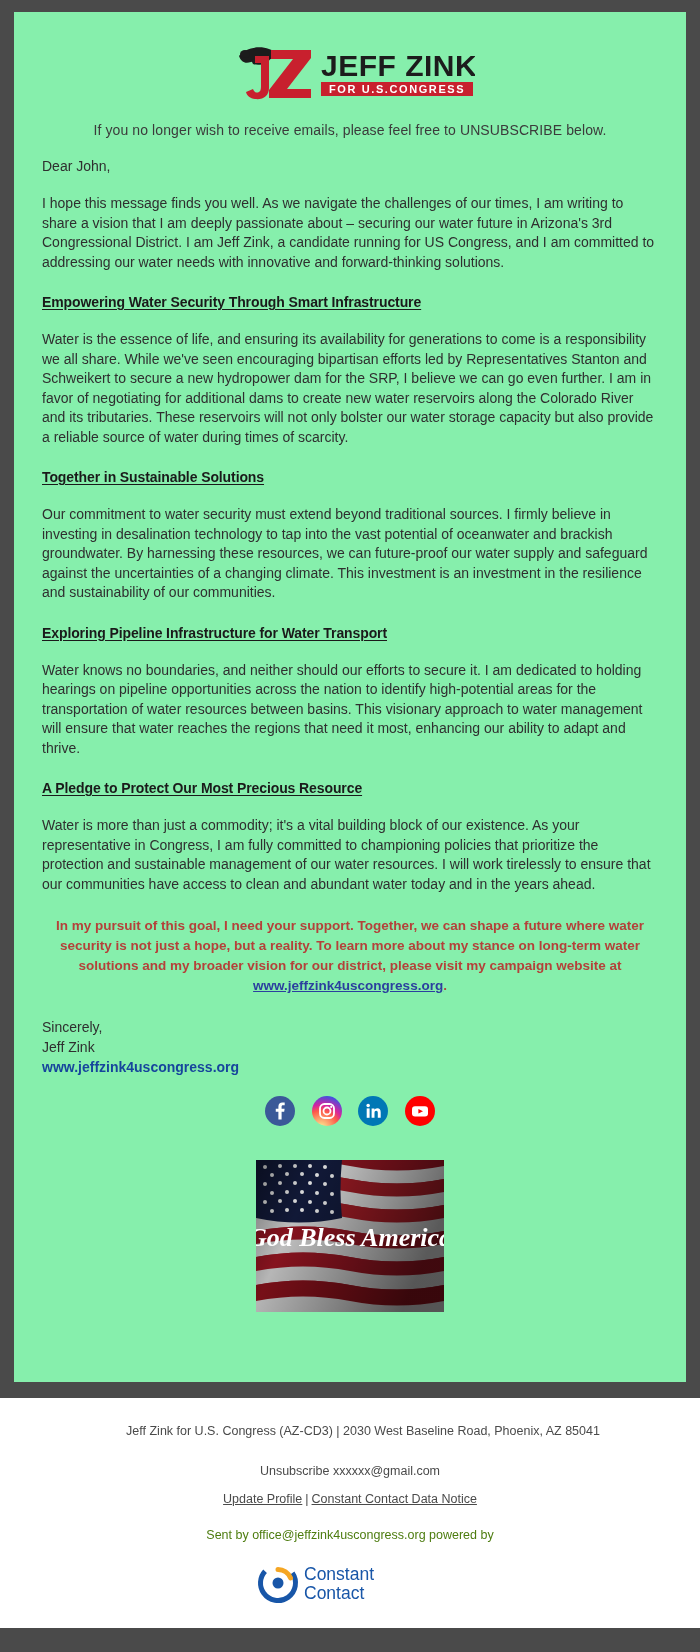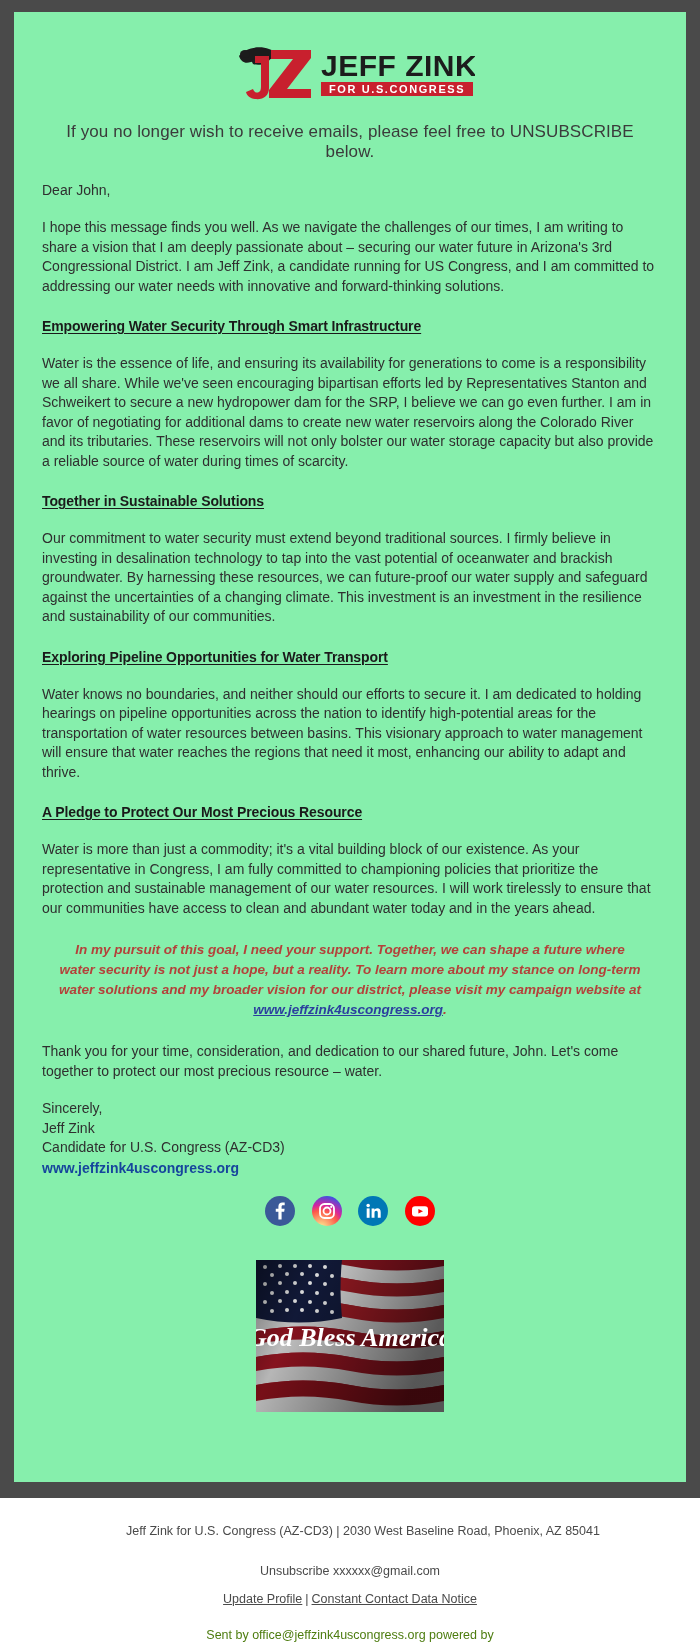--- a/index.html
+++ b/index.html
@@ -38,21 +38,21 @@
     display: inline-block;
     position: relative;
     height: 62px;
     width: 250px;
   }
   .logo svg { display: block; }
 
   
   .notice {
     text-align: center;
-    font-size: 17px;
+    font-size: 14px;
     color: #3b3b3b;
     padding: 8px 0 14px 0;
     letter-spacing: .1px;
   }
 
   
   .greeting {
     font-size: 14px;
     color: #2f2f2f;
     margin: 6px 0 20px 0;
@@ -68,21 +68,20 @@
     font-size: 14px;
     font-weight: bold;
     color: #1a1a1a;
     margin: 0 0 20px 0;
     text-decoration: underline;
     text-underline-offset: 2px;
     letter-spacing: -0.1px;
   }
   .cta {
     color: #b4413a;
-    font-style: italic;
     font-weight: bold;
     font-size: 13.5px;
     line-height: 20px;
     text-align: center;
     margin: 0 0 22px 0;
     padding: 0 14px;
   }
   .cta a {
     color: #2b3f9e;
     text-decoration: underline;
@@ -225,34 +224,32 @@
       <div class="greeting">Dear John,</div>
 
       <p class="body-para">I hope this message finds you well. As we navigate the challenges of our times, I am writing to share a vision that I am deeply passionate about – securing our water future in Arizona's 3rd Congressional District. I am Jeff Zink, a candidate running for US Congress, and I am committed to addressing our water needs with innovative and forward-thinking solutions.</p>
 
       <h3 class="section-head">Empowering Water Security Through Smart Infrastructure</h3>
       <p class="body-para">Water is the essence of life, and ensuring its availability for generations to come is a responsibility we all share. While we've seen encouraging bipartisan efforts led by Representatives Stanton and Schweikert to secure a new hydropower dam for the SRP, I believe we can go even further. I am in favor of negotiating for additional dams to create new water reservoirs along the Colorado River and its tributaries. These reservoirs will not only bolster our water storage capacity but also provide a reliable source of water during times of scarcity.</p>
 
       <h3 class="section-head">Together in Sustainable Solutions</h3>
       <p class="body-para">Our commitment to water security must extend beyond traditional sources. I firmly believe in investing in desalination technology to tap into the vast potential of oceanwater and brackish groundwater. By harnessing these resources, we can future-proof our water supply and safeguard against the uncertainties of a changing climate. This investment is an investment in the resilience and sustainability of our communities.</p>
 
-      <h3 class="section-head">Exploring Pipeline Opportunities for Water Transport</h3>
+      <h3 class="section-head">Exploring Pipeline Infrastructure for Water Transport</h3>
       <p class="body-para">Water knows no boundaries, and neither should our efforts to secure it. I am dedicated to holding hearings on pipeline opportunities across the nation to identify high-potential areas for the transportation of water resources between basins. This visionary approach to water management will ensure that water reaches the regions that need it most, enhancing our ability to adapt and thrive.</p>
 
       <h3 class="section-head">A Pledge to Protect Our Most Precious Resource</h3>
       <p class="body-para">Water is more than just a commodity; it's a vital building block of our existence. As your representative in Congress, I am fully committed to championing policies that prioritize the protection and sustainable management of our water resources. I will work tirelessly to ensure that our communities have access to clean and abundant water today and in the years ahead.</p>
 
       <p class="cta"><span>In my pursuit of this goal, I need your support. Together, we can shape a future where water security is not just a hope, but a reality. To learn more about my stance on long-term water solutions and my broader vision for our district, please visit my campaign website at </span><a href="#">www.jeffzink4uscongress.org</a><span>.</span></p>
 
-      <p class="sign-off">Thank you for your time, consideration, and dedication to our shared future, John. Let's come together to protect our most precious resource – water.</p>
 
       <div class="sig">
         <div>Sincerely,</div>
         <div>Jeff Zink</div>
-        <div>Candidate for U.S. Congress (AZ-CD3)</div>
         <a class="siteline" href="#">www.jeffzink4uscongress.org</a>
       </div>
 
 
       <div class="social-row">
         <a class="sc-fb" href="#">
           <svg width="30" height="30" viewBox="0 0 30 30" aria-hidden="true">
             <path d="M16.6 23.5V15.7h2.6l0.4-3h-3v-1.9c0-0.9 0.24-1.5 1.5-1.5h1.6V6.6c-0.28-0.04-1.24-0.12-2.36-0.12
                      -2.34 0-3.94 1.42-3.94 4.04v2.25h-2.64v3h2.64v7.8z" fill="#ffffff"></path>
           </svg>

